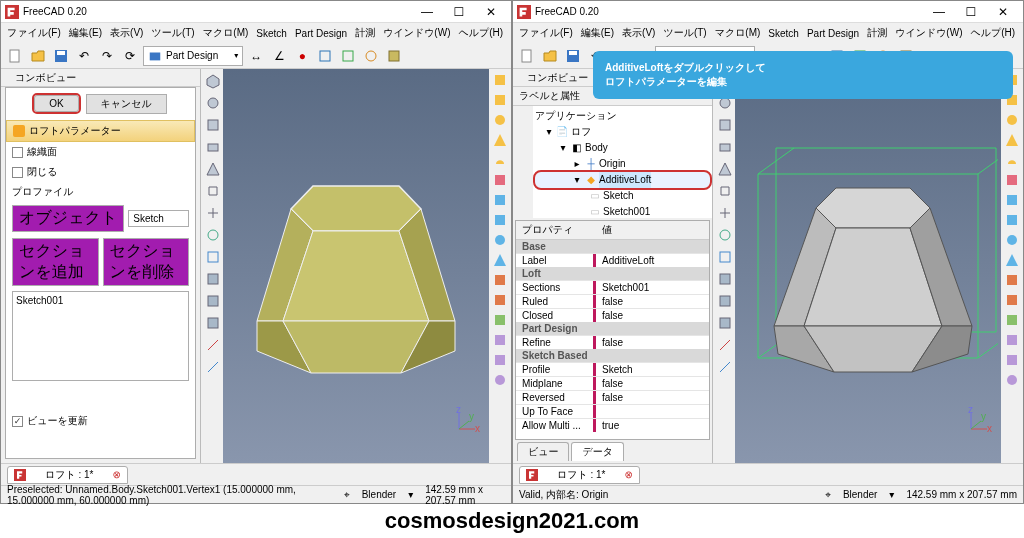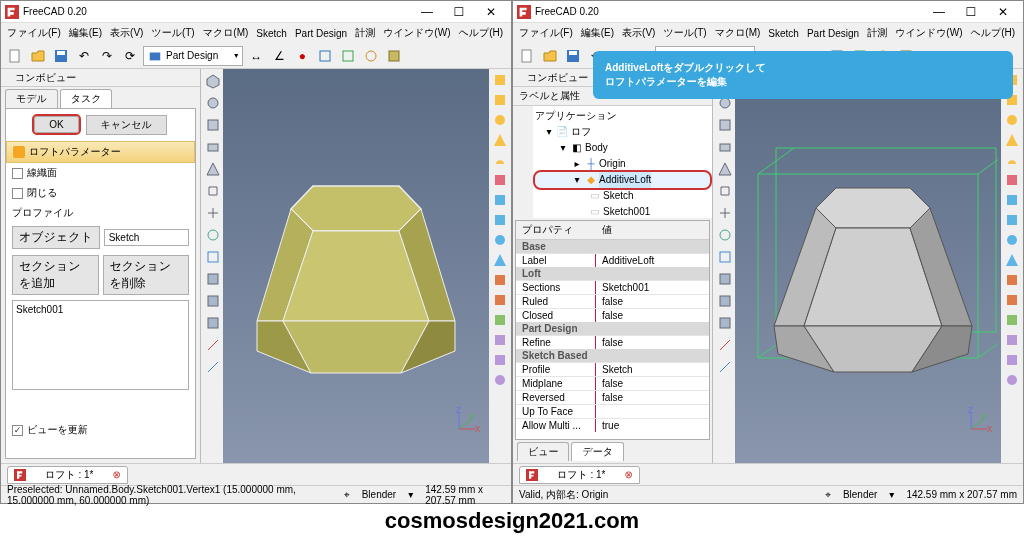--- a/index.html
+++ b/index.html
@@ -25,40 +25,40 @@
 .tab { padding: 2px 10px; border: 1px solid #adadad; border-bottom: none; background: #f0f0f0; font-size: 10px; margin-right: 2px; border-radius: 3px 3px 0 0; }
 .tab.active { background: #fff; }
 .tab-body { flex: 1; background: #fff; border: 1px solid #adadad; margin: 0 4px 4px 4px; padding: 0; overflow: auto; }
 .dlg-btns { text-align: center; padding: 6px 0; }
 .btn { display: inline-block; padding: 2px 14px; border: 1px solid #adadad; background: #e1e1e1; font-size: 10px; margin: 0 2px; }
 .btn.ok { outline: 2px solid #cd3232; outline-offset: 0; border-radius: 3px; }
 .group-head { background: linear-gradient(#f9e9b7, #f3d27c); padding: 3px 6px; display: flex; align-items: center; gap: 4px; font-size: 10px; border: 1px solid #e0c060; }
 .group-head .gicon { width: 12px; height: 12px; background: #f5a623; border-radius: 2px; }
 .form-row { padding: 3px 6px; display: flex; align-items: center; gap: 4px; }
 .chk { width: 11px; height: 11px; border: 1px solid #888; background: #fff; display: inline-block; text-align: center; line-height: 9px; font-size: 9px; color: #333; }
-.inset-label { display: inline-block; padding: 2px 6px; border: 1px solid #adadad; background: #e5e5e5; font-size: 12px; }
+.inset-label { display: inline-block; padding: 2px 6px; border: 1px solid #adadad; background: #a21caf; font-size: 16px; }
 .txt { border: 1px solid #adadad; background: #fff; padding: 2px 4px; font-size: 10px; flex: 1; min-width: 60px; }
 .listbox { border: 1px solid #adadad; background: #fff; height: 90px; padding: 3px; font-size: 10px; margin: 2px 6px; }
 .viewport { flex: 1; position: relative; background: linear-gradient(#5a6b84, #8996ad); }
 .right-tools { position: absolute; right: 0; top: 0; width: 22px; background: #f0f0f0; height: 100%; display: flex; flex-direction: column; gap: 2px; padding: 2px; }
 .right-tools .tbtn { width: 18px; height: 18px; }
 .left-tools { position: absolute; left: 0; top: 0; width: 22px; background: #f0f0f0; height: 100%; display: flex; flex-direction: column; gap: 2px; padding: 2px; }
 .tabbar-bottom { height: 22px; background: #f0f0f0; display: flex; align-items: center; padding: 0 6px; gap: 4px; border-top: 1px solid #ccc; }
 .doc-tab { padding: 1px 6px; background: #fff; border: 1px solid #adadad; border-radius: 3px 3px 0 0; display: flex; align-items: center; gap: 19px; font-size: 10px; }
 .status { height: 18px; background: #f0f0f0; display: flex; align-items: center; padding: 0 6px; font-size: 9px; gap: 12px; border-top: 1px solid #ccc; }
 .status .spacer { flex: 1; }
 .tree { font-size: 10px; line-height: 16px; padding: 2px; margin-left: 20px; }
 .tree-row { display: flex; align-items: center; gap: 2px; padding: 0 0 0 var(--ind, 0px); }
 .tree-row .ticon { width: 12px; height: 12px; display: inline-flex; align-items: center; justify-content: center; }
 .tree-row.sel { outline: 2px solid #cd3232; border-radius: 6px; background: #e9f2ff; padding-right: 40px; }
 .tree-row.sel .label { background: #cde8fd; }
 .prop-table { border: 1px solid #adadad; font-size: 10px; margin: 2px; background: #fff; }
 .prop-table .phead { background: #d9d9d9; padding: 1px 6px; font-weight: bold; color: #555; }
 .prop-table .prow { display: flex; border-top: 1px solid #e5e5e5; }
-.prop-table .pn { width: 80px; padding: 1px 6px; border-right: 1px solid #be185d; }
+.prop-table .pn { width: 80px; padding: 1px 6px; border-right: 3px solid #be185d; }
 .prop-table .pv { flex: 1; padding: 1px 6px; }
 .prop-head-row { display: flex; background: #f0f0f0; border-bottom: 1px solid #ccc; }
 .prop-head-row div { padding: 2px 6px; }
 .callout { position: absolute; top: 50px; left: 80px; right: 10px; background: #3aa7de; color: #fff; font-size: 16px; font-weight: bold; padding: 10px 12px; border-radius: 6px; line-height: 1.4; }
 .axes { position: absolute; right: 30px; bottom: 30px; width: 26px; height: 26px; }
 .footer-url { text-align: center; font: bold 22px Arial; padding: 4px 0; }
 
 .shape { position: absolute; left: 50%; top: 50%; transform: translate(-50%, -50%); }
 </style>
 </head>
@@ -138,24 +138,20 @@
     <div class="tbtn">
           <svg viewBox="0 0 16 16">
             <rect x="3" y="3" width="10" height="10" fill="#c9b960" stroke="#807030"></rect>
           </svg>
         </div>
   </div>
 
   <div class="main">
     <div class="left-panel">
       <div class="panel-title">コンボビュー</div>
-      <div class="tabs">
-        <div class="tab">モデル</div>
-        <div class="tab active">タスク</div>
-      </div>
       <div class="tab-body">
         <div class="dlg-btns">
           <span class="btn ok">OK</span>
           <span class="btn">キャンセル</span>
         </div>
         <div class="group-head">
           <span class="gicon"></span>
           <span>ロフトパラメーター</span>
         </div>
         <div class="form-row">

